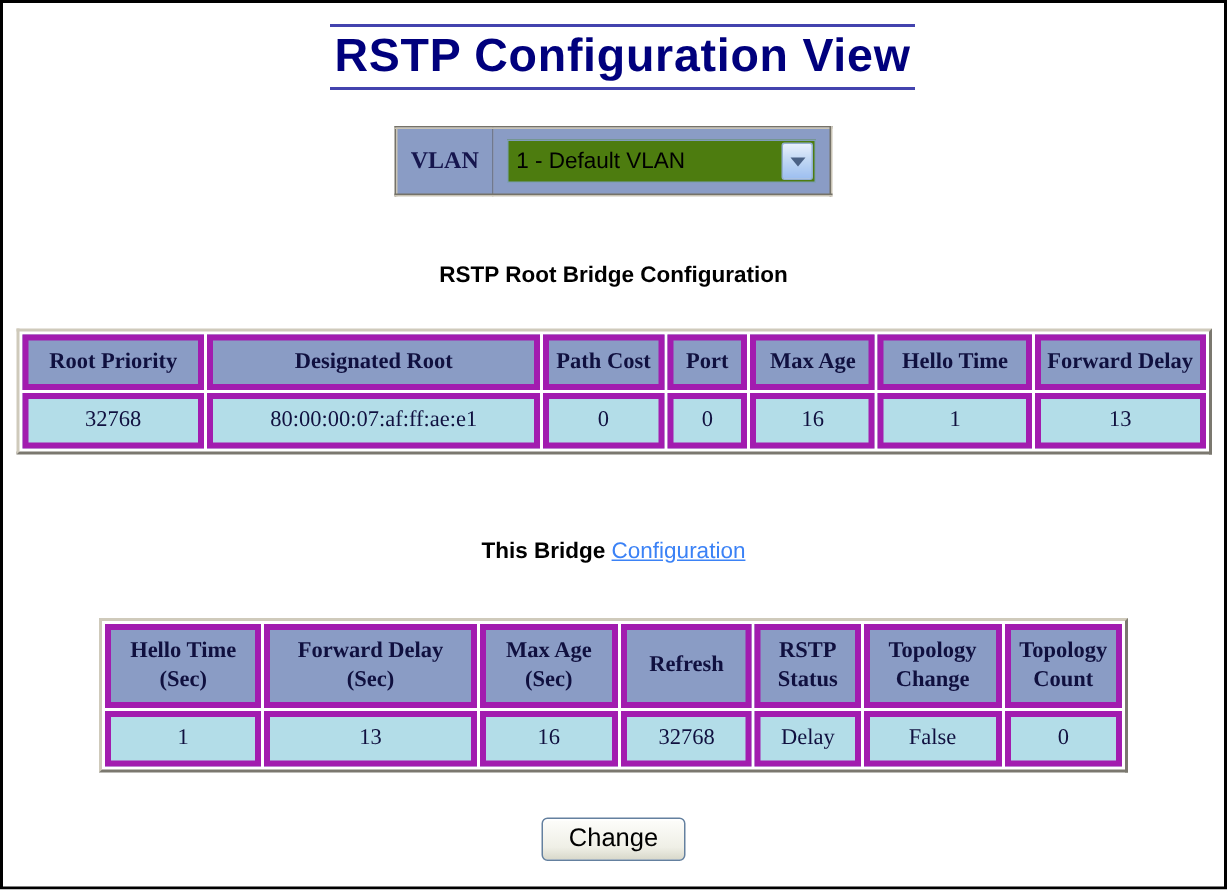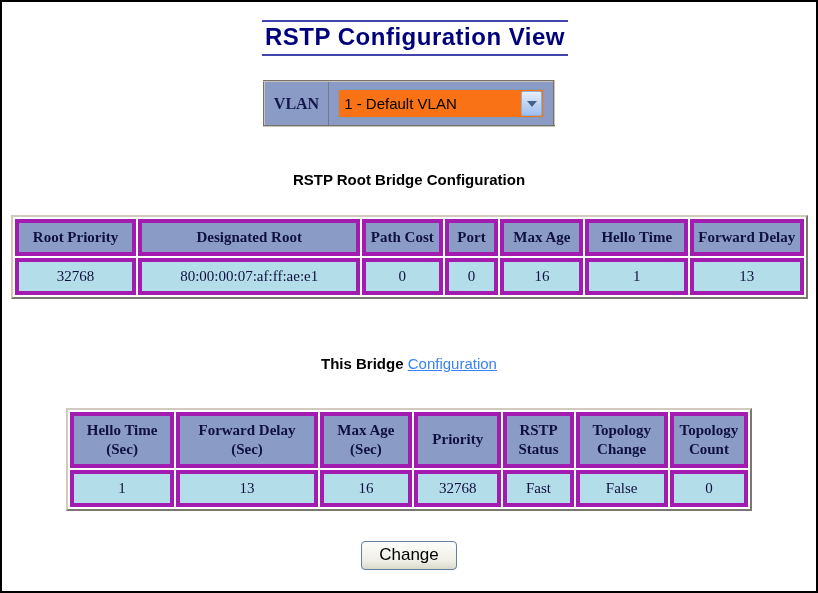--- a/index.html
+++ b/index.html
@@ -4,38 +4,38 @@
 <style>
   html, body { margin: 0; padding: 0; background: #fff; }
   .page {
     width: 818px; height: 593px; box-sizing: border-box;
     border: 2px solid #000; background: #fff; overflow: hidden;
     font-family: "Liberation Sans", sans-serif;
   }
   
   h1 { margin: 14px 0 0; text-align: center; font-weight: bold; }
   h1 .title-text {
-    display: inline-block; font-size: 24px; letter-spacing: 0.5px; color: #00007d;
+    display: inline-block; font-size: 31px; letter-spacing: 0.5px; color: #00007d;
     border-top: 2px solid #4343ae; border-bottom: 2px solid #4343ae;
     padding: 1px 3px 3px;
     margin-left: 12px;
   }
   
   .vlan-table {
     margin: 24px auto 0; border-collapse: collapse;
     border: 2px outset #c9c4b5;
   }
   .vlan-table td { background: #8a9cc5; border: 1px solid #70798f; padding: 7px 9px; }
   .vlan-label {
     font-family: "Liberation Serif", serif; font-weight: bold;
     font-size: 16px; color: #16164e;
   }
   .select-wrap {
     position: relative; width: 206px; height: 29px;
-    background: #f97316; border: 1px solid #7f9db9; box-sizing: border-box;
+    background: #4d7c0f; border: 1px solid #7f9db9; box-sizing: border-box;
   }
   .select-wrap select {
     appearance: none; -webkit-appearance: none; -moz-appearance: none;
     width: 100%; height: 100%; border: none; background: transparent;
     font-family: "Liberation Sans", sans-serif; font-size: 15px;
     padding: 0 26px 0 5px; color: #000;
   }
   .select-arrow {
     position: absolute; right: 1px; top: 1px; bottom: 1px; width: 21px;
     background: linear-gradient(180deg, #e8effc, #c2d8f4 45%, #9dbff0);
@@ -156,34 +156,34 @@
         <col style="width:11.7%">
     </colgroup>
     <tbody>
       <tr>
         <th>Hello Time
 (Sec)</th>
         <th>Forward Delay
 (Sec)</th>
         <th>Max Age
 (Sec)</th>
-        <th>Priority</th>
+        <th>Refresh</th>
         <th>RSTP
 Status</th>
         <th>Topology
 Change</th>
         <th>Topology
 Count</th>
       </tr>
       <tr>
         <td>1</td>
         <td>13</td>
         <td>16</td>
         <td>32768</td>
-        <td>Fast</td>
+        <td>Delay</td>
         <td>False</td>
         <td>0</td>
       </tr>
     </tbody>
   </table>
 
   <button class="refresh-button">Change</button>
 
 </div>
 

